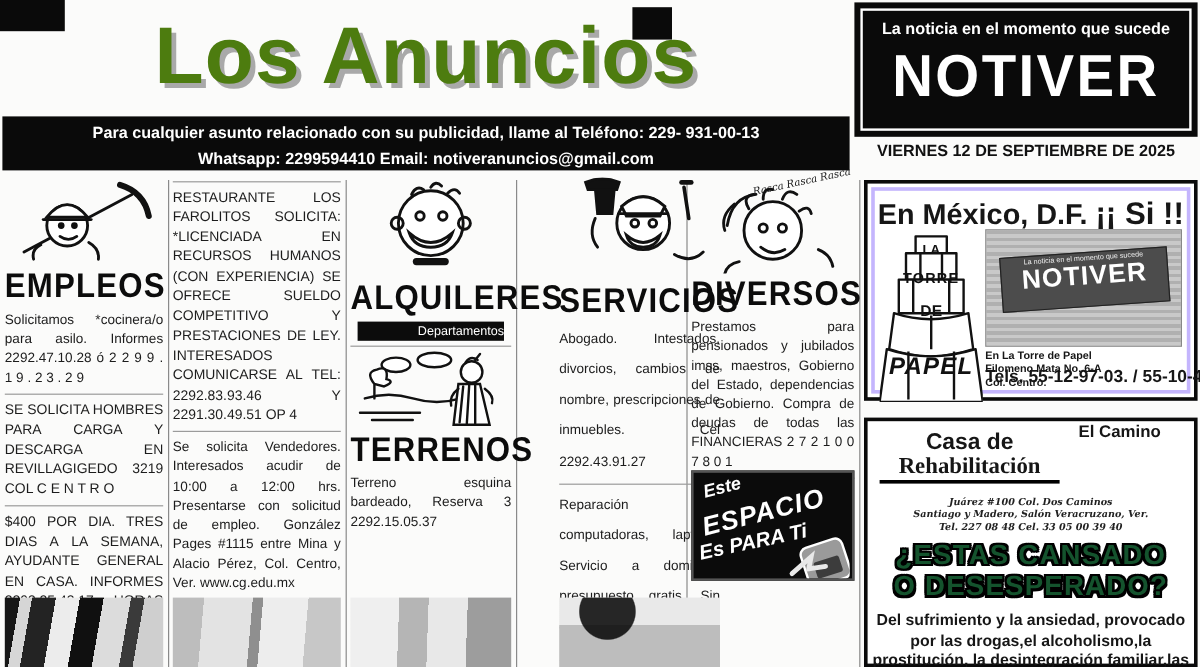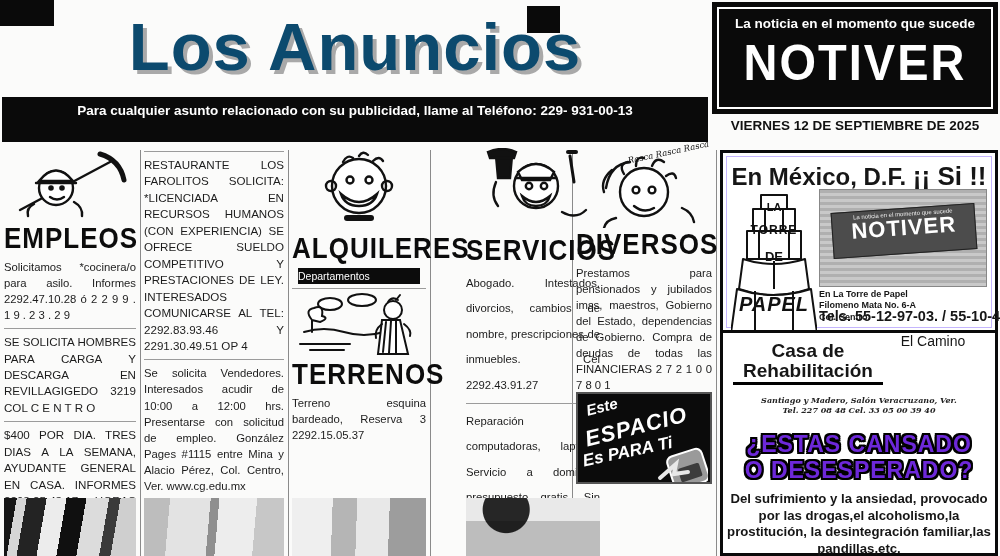--- a/index.html
+++ b/index.html
@@ -4,21 +4,21 @@
 <style>
   html,body{margin:0;padding:0;background:#e8e8e8;}
   .page{position:relative;width:1000px;height:556px;background:#fbfbfa;overflow:hidden;
         font-family:"Liberation Sans",sans-serif;color:#161616;}
   
   .masthead{position:absolute;left:0;top:0;width:710px;height:146px;}
   .corner{position:absolute;background:#0a0a0a;}
   .corner-l{left:0;top:0;width:54px;height:26px;}
   .corner-r{left:527px;top:6px;width:33px;height:27px;}
   .title{position:absolute;left:0;top:8px;width:710px;margin:0;text-align:center;
-         font-size:67px;font-weight:bold;letter-spacing:1px;color:#0c4a6e;
+         font-size:67px;font-weight:bold;letter-spacing:1px;color:#4d7c0f;
          text-shadow:4px 4px 0 #a9a9a9;font-family:"Liberation Sans",sans-serif;}
   .contactbar{position:absolute;left:2px;top:97px;width:706px;height:45px;background:#0a0a0a;
               color:#fff;font-weight:bold;font-size:13.5px;text-align:center;line-height:1.6;
               padding-top:3px;box-sizing:border-box;}
   
   .nbox{position:absolute;left:712px;top:2px;width:286px;height:112px;background:#0a0a0a;}
   .nbox-inner{position:absolute;left:5px;top:5px;right:5px;bottom:5px;border:2px solid #fff;
               text-align:center;}
   .ntag{color:#fff;font-weight:bold;font-size:13.5px;margin-top:7px;}
   .nname{color:#fff;font-weight:bold;font-size:47px;letter-spacing:2px;margin-top:4px;
@@ -33,21 +33,21 @@
   .c3{left:292px;width:134px;}
   .c4{left:434px;width:134px;margin-left:32px;}
   .c5{left:576px;width:136px;}
   .sechead{font-weight:bold;font-size:26px;letter-spacing:1px;text-align:center;
            color:#0c0c0c;transform:scaleY(1.1);margin:1px 0 4px 0;white-space:nowrap;}
   .ad{font-size:11.3px;line-height:1.42;text-align:justify;margin:5px 0;color:#1c1c1c;}
   .ad.caps{font-size:11.6px;}
   .ad.spread{line-height:2.25;}
   .rule{height:1px;background:#9b9b9b;margin:3px 0;}
   .cart{display:block;margin:0 auto;}
-  .subbar{background:#0c0c0c;color:#fff;font-size:10.5px;text-align:left;
+  .subbar{background:#0c0c0c;color:#fff;font-size:10.5px;text-align:right;
           padding:2px 0;margin:2px 6px 4px 6px;}
   
   .photo{position:absolute;left:0;right:0;bottom:0;height:58px;}
   .ph1{background:linear-gradient(100deg,#161616 0 9%,#d6d6d6 9% 16%,#232323 16% 30%,
        #ececec 30% 44%,#101010 44% 58%,#dcdcdc 58% 74%,#3a3a3a 74% 82%,#cfcfcf 82% 100%);}
   .ph2{background:linear-gradient(95deg,#bdbdbd 0 18%,#e3e3e3 18% 46%,#8f8f8f 46% 52%,
        #ededed 52% 78%,#c7c7c7 78% 100%);}
   .ph3{background:linear-gradient(92deg,#efefef 0 30%,#b5b5b5 30% 48%,#e8e8e8 48% 72%,
        #9d9d9d 72% 100%);}
   .ph4{background:linear-gradient(180deg,#e9e9e9 0 40%,#bdbdbd 40% 100%),
@@ -57,74 +57,75 @@
   .espacio{position:absolute;left:0;right:0;bottom:0;height:88px;background:#0b0b0b;
            border:2px solid #555;overflow:hidden;}
   .esp-t{position:absolute;color:#fff;font-weight:bold;font-style:italic;white-space:nowrap;}
   .esp1{left:8px;top:4px;font-size:15px;transform:rotate(-14deg);}
   .esp2{left:6px;top:20px;font-size:22px;transform:rotate(-14deg);letter-spacing:1px;}
   .esp3{left:4px;top:48px;font-size:17px;transform:rotate(-12deg);}
   
   .rbox{position:absolute;left:720px;width:278px;background:#fff;border:3px solid #0a0a0a;
         box-sizing:border-box;}
   .box-mex{top:150px;height:184px;}
-  .mex-inner{position:absolute;left:3px;top:3px;right:3px;bottom:3px;border:1px solid #c4b5fd;}
+  .mex-inner{position:absolute;left:3px;top:3px;right:3px;bottom:3px;border:3px solid #c4b5fd;}
   .mex-head{font-size:24px;font-weight:bold;text-align:center;margin-top:4px;white-space:nowrap;}
   .mex-si{font-size:26px;font-weight:bold;}
   .tower{position:absolute;left:4px;top:34px;width:86px;bottom:2px;}
   .tower svg{position:absolute;left:0;top:0;}
   .tw{position:absolute;width:86px;text-align:center;font-weight:bold;color:#111;}
   .tw0{top:10px;font-size:11px;}
   .tw1{top:32px;font-size:12px;letter-spacing:1px;}
   .tw2{top:58px;font-size:13px;}
   .tw3{top:102px;font-size:20px;font-style:italic;letter-spacing:1px;}
   .collage{position:absolute;left:92px;top:32px;right:4px;height:96px;
            background:repeating-linear-gradient(0deg,#c9c9c9 0 3px,#b0b0b0 3px 6px);
            border:1px solid #888;}
   .mini-ban{position:absolute;left:12px;top:18px;right:10px;height:44px;background:#4c4c4c;
             transform:rotate(-4deg);border:1px solid #222;text-align:center;}
   .mini-tag{color:#eee;font-size:6px;margin-top:2px;}
   .mini-name{color:#fff;font-weight:bold;font-size:22px;letter-spacing:1px;line-height:1;}
   .mex-addr{position:absolute;left:92px;top:132px;right:4px;text-align:left;
             font-weight:bold;font-size:9px;line-height:1.25;}
   .mex-tels{position:absolute;left:92px;bottom:2px;right:2px;text-align:center;
             font-weight:bold;font-size:14.5px;line-height:1.2;white-space:nowrap;}
-  .box-rehab{top:330px;bottom:0;}
+  .box-rehab{top:348px;bottom:0;}
   .rehab-title{position:absolute;left:10px;top:8px;width:150px;text-align:center;
                font-weight:bold;font-size:19px;line-height:1.05;}
-  .rehab-title .u{border-bottom:3px solid #000;padding-bottom:1px;}
+  .rehab-title .u{border-bottom:3px solid #000;padding-bottom:1px;font-family:Liberation Serif, serif;}
   .jesus{position:absolute;right:6px;top:2px;width:112px;text-align:center;}
   .jesus-main{font-family:"DejaVu Serif",serif;font-style:italic;font-weight:bold;
               font-size:34px;line-height:1;}
-  .jesus-sub{font-weight:normal;font-size:14px;margin-top:-2px;}
+  .jesus-sub{font-weight:bold;font-size:14px;margin-top:-2px;}
   .rehab-small{position:absolute;left:0;top:62px;width:272px;text-align:center;
                font-family:"DejaVu Serif",serif;font-weight:bold;font-style:italic;
                font-size:8px;line-height:1.3;color:#222;}
   .bubble{position:absolute;left:0;top:98px;width:272px;text-align:center;
-          font-weight:bold;font-size:23px;line-height:1.15;letter-spacing:1px;color:#6d28d9;
+          font-weight:bold;font-size:23px;line-height:1.15;letter-spacing:1px;color:#14532d;
           text-shadow:-2px -2px 0 #000,2px -2px 0 #000,-2px 2px 0 #000,2px 2px 0 #000,
                       -2px 0 0 #000,2px 0 0 #000,0 -2px 0 #000,0 2px 0 #000;}
   .rehab-body{position:absolute;left:2px;top:158px;width:268px;text-align:center;
               font-weight:bold;font-size:13.2px;line-height:1.25;}
   .scribble{position:absolute;right:2px;top:0;font-family:"DejaVu Serif",serif;
             font-style:italic;font-size:8.5px;transform:rotate(-12deg);line-height:1.1;
             text-align:center;}
   .c5wrap{position:relative;}
 </style>
 </head>
 <body>
 
 <div class="page">
 
   <div class="masthead">
     <div class="corner corner-l"></div>
     <div class="corner corner-r"></div>
     <h1 class="title">Los Anuncios</h1>
     <div class="contactbar">
       <div>Para cualquier asunto relacionado con su publicidad, llame al  Teléfono: 229- 931-00-13</div>
+      <div>Whatsapp: 2299594410 Email: notiveranuncios@gmail.com</div>
     </div>
   </div>
 
   <div class="nbox">
     <div class="nbox-inner">
       <div class="ntag">La noticia en el momento que sucede</div>
       <div class="nname">NOTIVER</div>
     </div>
   </div>
   <div class="ndate">VIERNES 12 DE SEPTIEMBRE DE 2025</div>
@@ -299,20 +300,21 @@
 
   <div class="rbox box-rehab">
     <div class="rehab-title">
       <div>Casa de</div>
       <div class="u">Rehabilitación</div>
     </div>
     <div class="jesus">
       <div class="jesus-sub">El Camino</div>
     </div>
     <div class="rehab-small">
+      <div>Juárez #100 Col. Dos Caminos</div>
       <div>Santiago y Madero, Salón Veracruzano, Ver.</div>
       <div>Tel. 227 08 48  Cel. 33 05 00 39 40</div>
     </div>
     <div class="bubble">
       <div>¿ESTAS CANSADO</div>
       <div>O DESESPERADO?</div>
     </div>
     <div class="rehab-body">Del sufrimiento y la ansiedad, provocado por las drogas,el alcoholismo,la prostitución, la desintegración familiar,las pandillas,etc.</div>
   </div>
 

